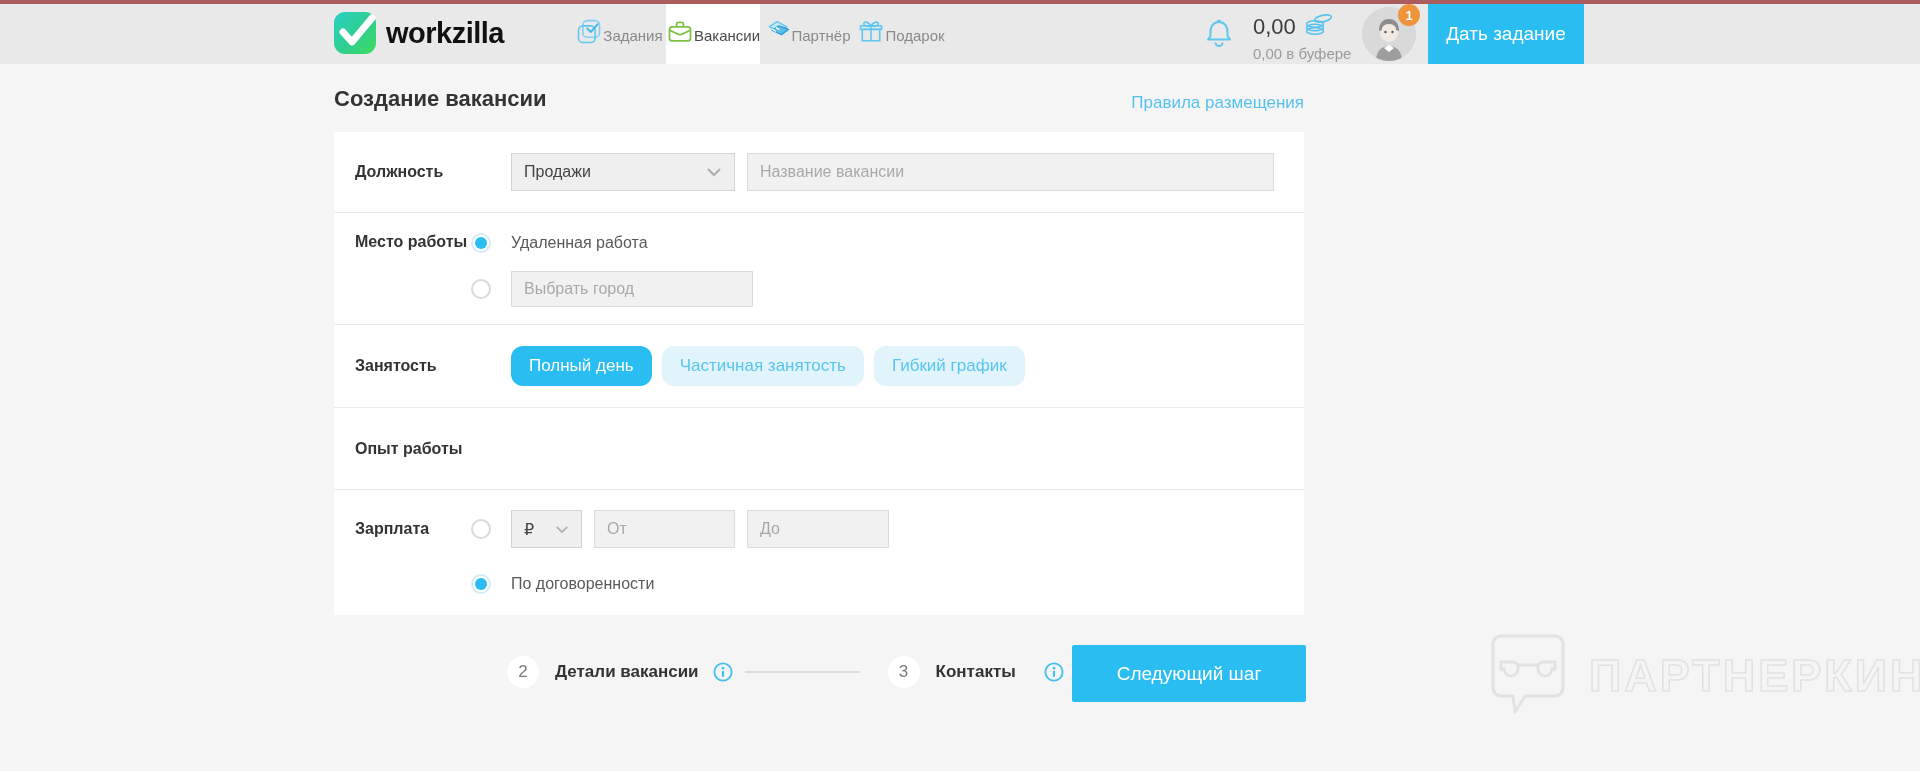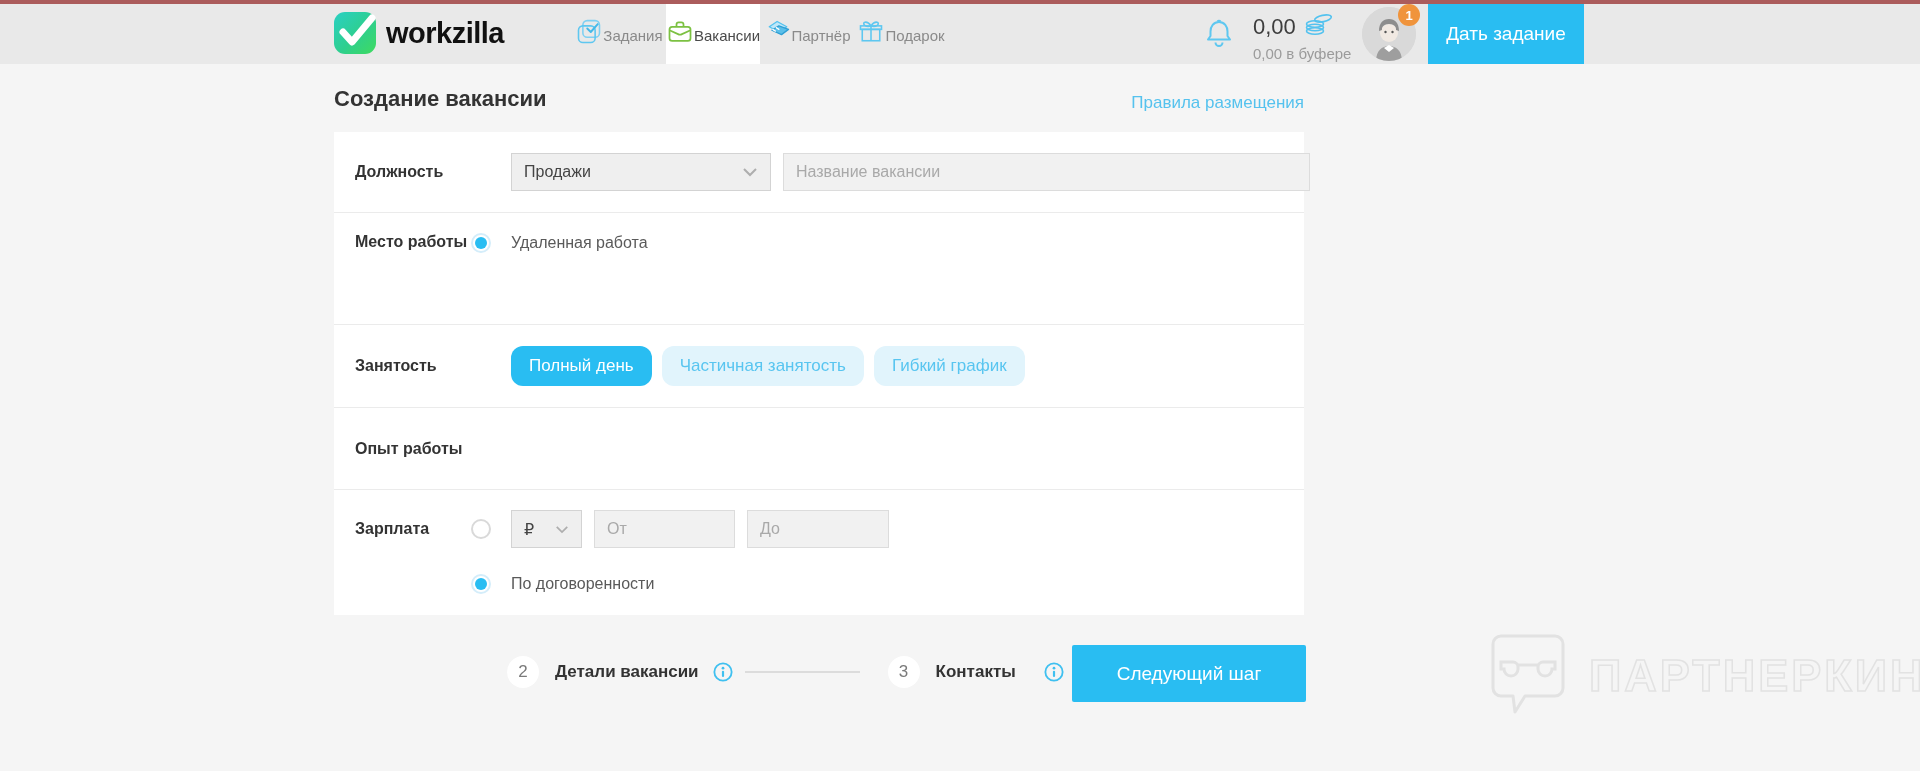--- a/index.html
+++ b/index.html
@@ -65,21 +65,21 @@
   .radio { width:20px; height:20px; border-radius:50%; background:#fff;
     border:2px solid #d9d9d9; margin-right:20px; flex-shrink:0; cursor:pointer;
     display:flex; align-items:center; justify-content:center; }
   .radio.selected { border-color:#d4edfa; }
   .radio.selected .dot { width:12px; height:12px; border-radius:50%; background:#29bdf2; }
   .radio-label { font-size:16px; color:#5a5a5a; }
 
   .select { height:38px; background:#efefef; border:1px solid #d3d3d3;
     display:flex; align-items:center; justify-content:space-between;
     padding:0 12px; font-size:16px; color:#444; cursor:pointer; }
-  .select-category { width:260px; margin-right:12px; }
+  .select-category { width:224px; margin-right:12px; }
   .select-currency { width:71px; margin-right:12px; }
 
   .text-input { height:38px; background:#f1f1f1; border:1px solid #dcdcdc;
     font-size:16px; color:#444; padding:0 12px;
     font-family:"Liberation Sans","DejaVu Sans",sans-serif; }
   .text-input::placeholder { color:#a9a9a9; opacity:1; }
   .input-vacancy { width:527px; }
   .input-city { width:242px; height:36px; }
   .input-from { width:141px; margin-right:12px; }
   .input-to { width:142px; }
@@ -233,20 +233,24 @@
     </div>
 
     <div class="row row-location">
       <div class="row-label">Место работы</div>
       <div class="lines">
         <div class="line" style="height:24px;">
           <span class="radio selected">
               <span class="dot"></span>
             </span>
           <span class="radio-label">Удаленная работа</span>
+        </div>
+        <div class="line" style="margin-top:16px; height:36px;">
+          <span class="radio"></span>
+          <input class="text-input input-city" placeholder="Выбрать город" style="">
         </div>
       </div>
     </div>
 
     <div class="row row-employment">
       <div class="row-label">Занятость</div>
       <div class="row-content">
         <button class="chip active">Полный день</button>
         <button class="chip">Частичная занятость</button>
         <button class="chip">Гибкий график</button>

